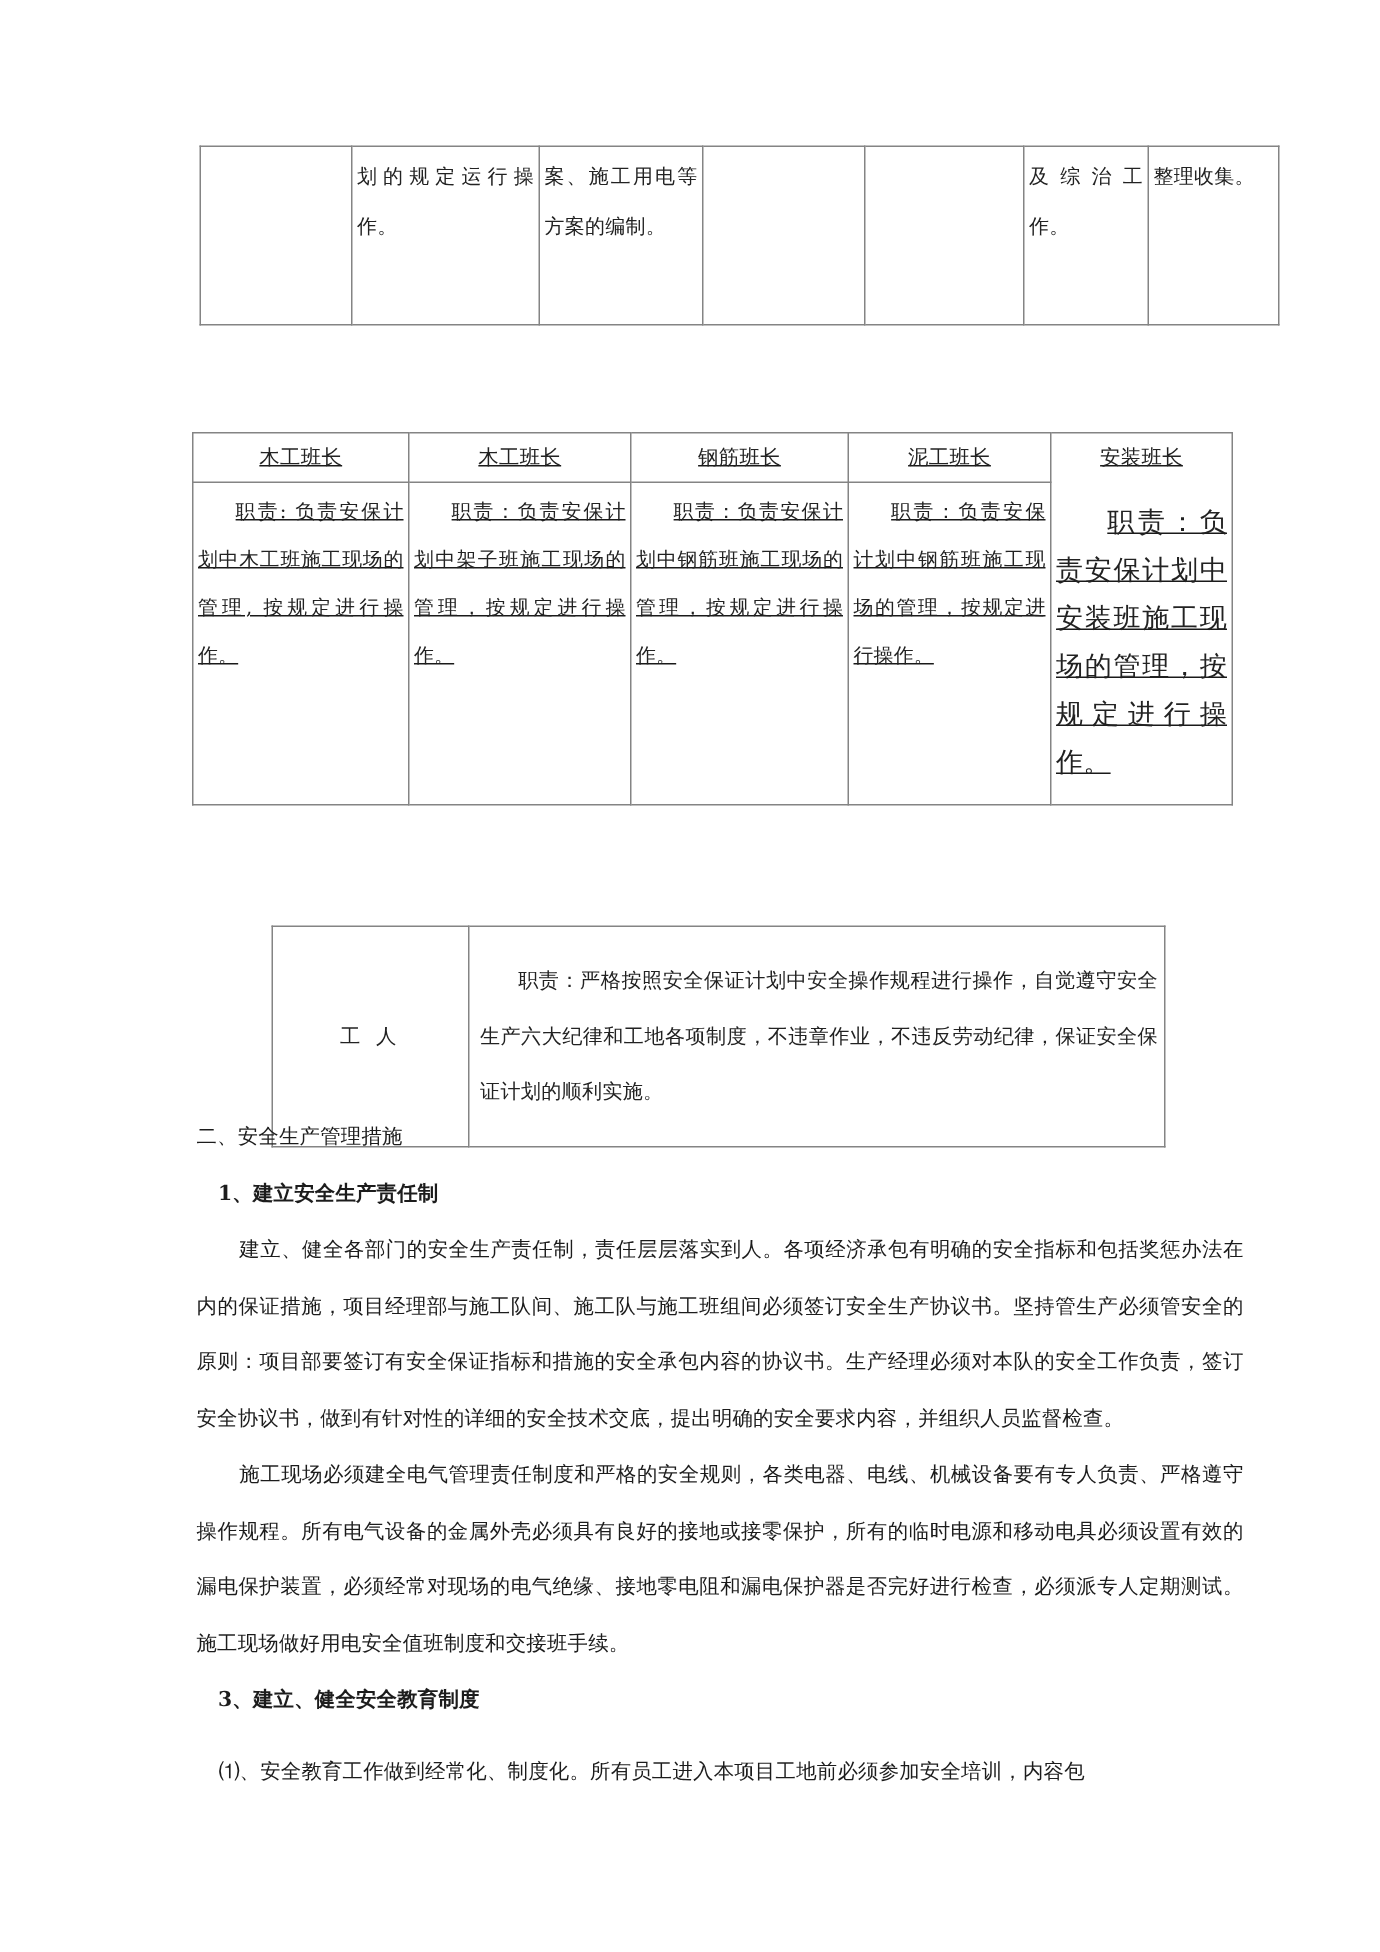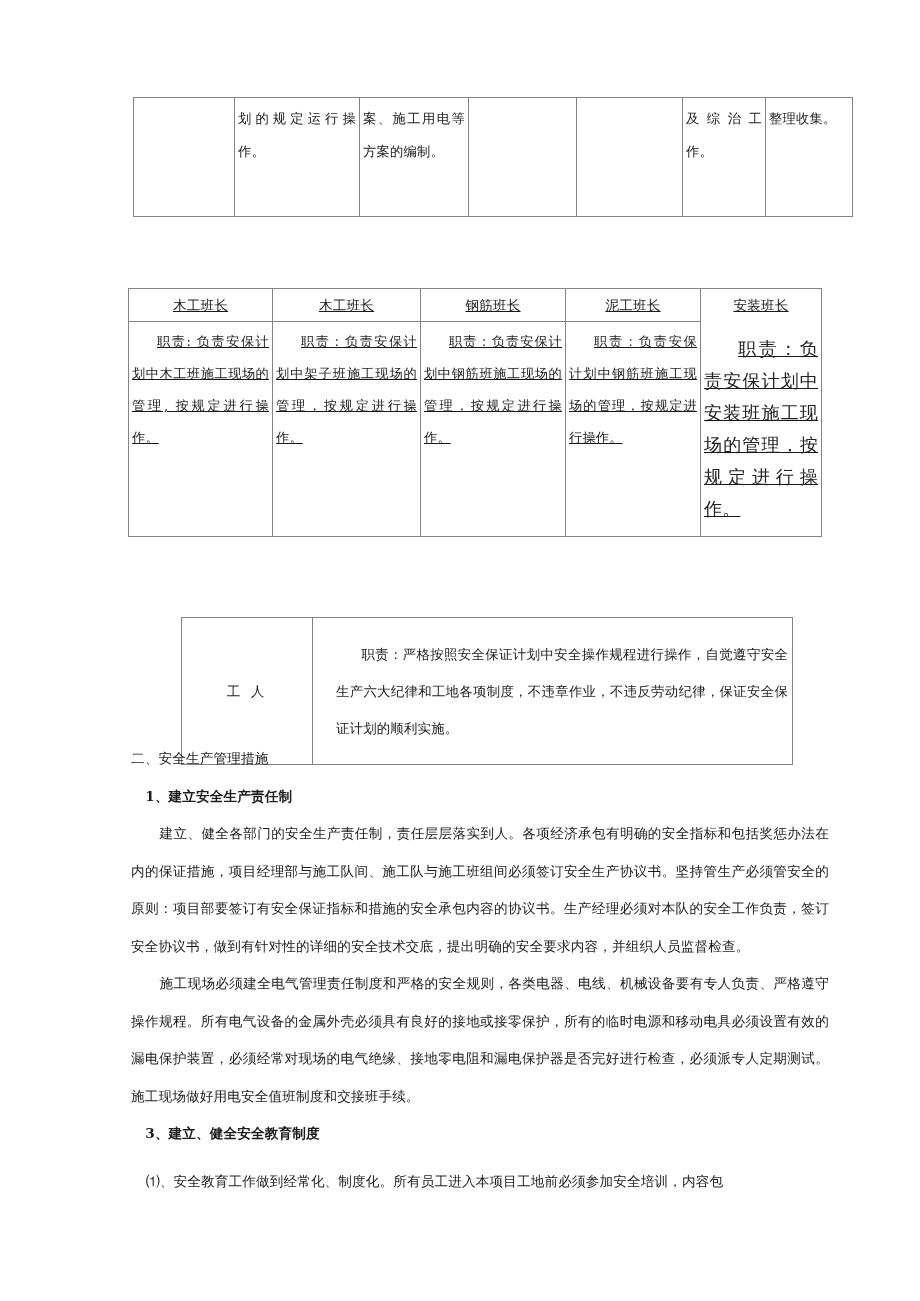--- a/index.html
+++ b/index.html
@@ -102,21 +102,21 @@
     font-size: 13.4px;
   }
   #table-worker td.label {
     text-align: center;
     vertical-align: middle;
     font-size: 13.6px;
     letter-spacing: 3px;
   }
   #table-worker td.para {
     vertical-align: middle;
-    padding-left: 23px;
+    padding-left: 7px;
     padding-right: 4px;
   }
 
   
   .body-block {
     position: absolute;
     left: 131px;
     width: 698px;
   }
   p.t {

